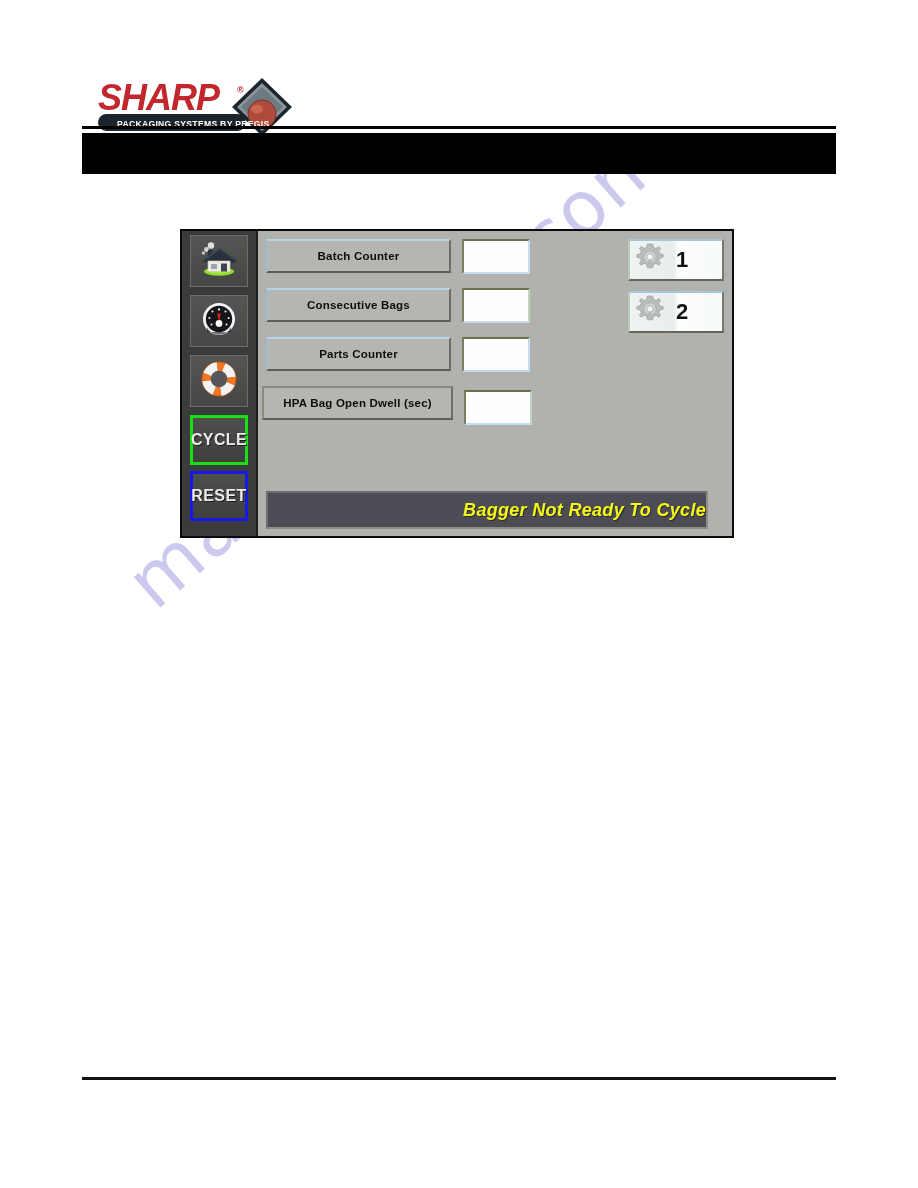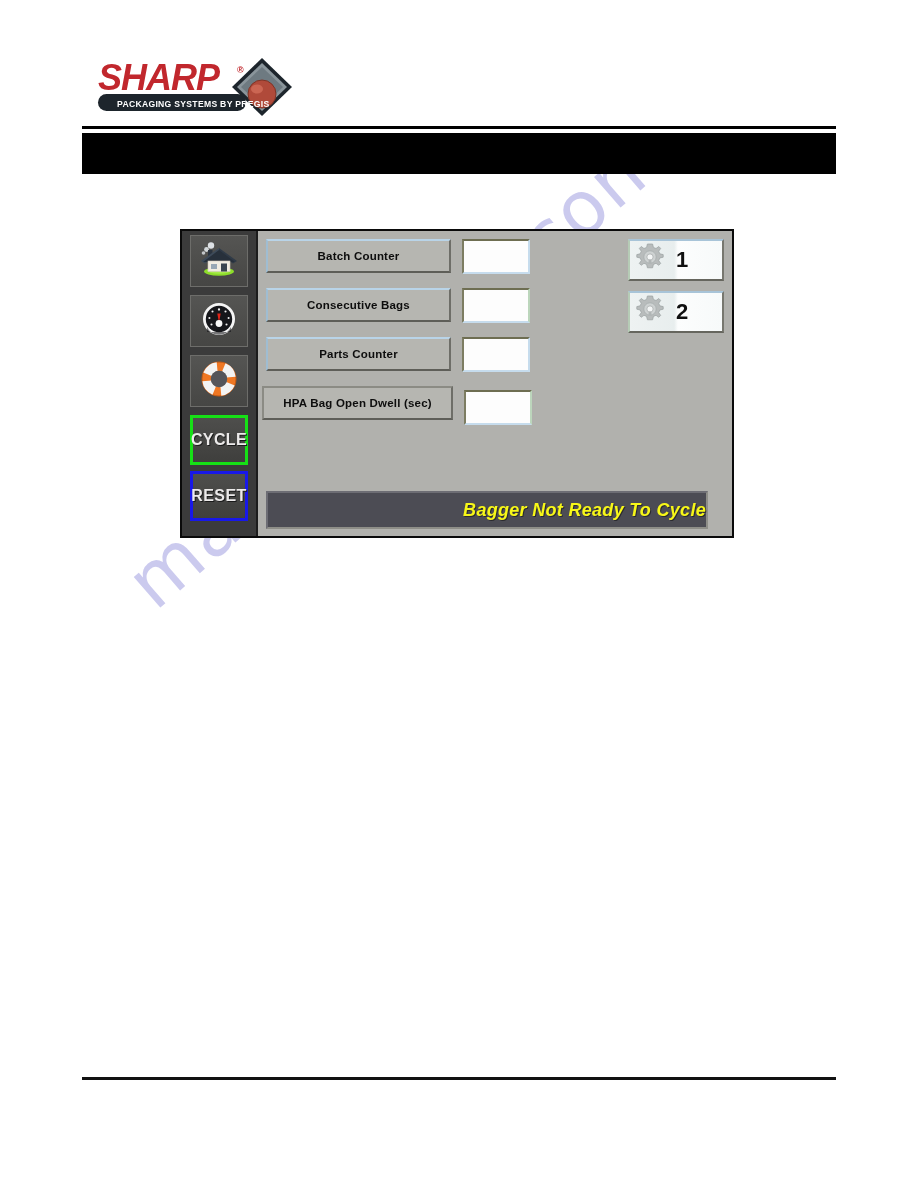--- a/index.html
+++ b/index.html
@@ -31,21 +31,21 @@
     white-space: nowrap;
     pointer-events: none;
     z-index: 1;
     opacity: 0.95;
   }
 
   
   .logo-wrap {
     position: absolute;
     left: 97px;
-    top: 56px;
+    top: 76px;
     width: 196px;
     height: 62px;
     z-index: 3;
   }
   .logo-svg { display:block; }
 
   
   .top-rule {
     position: absolute;
     left: 82px;

